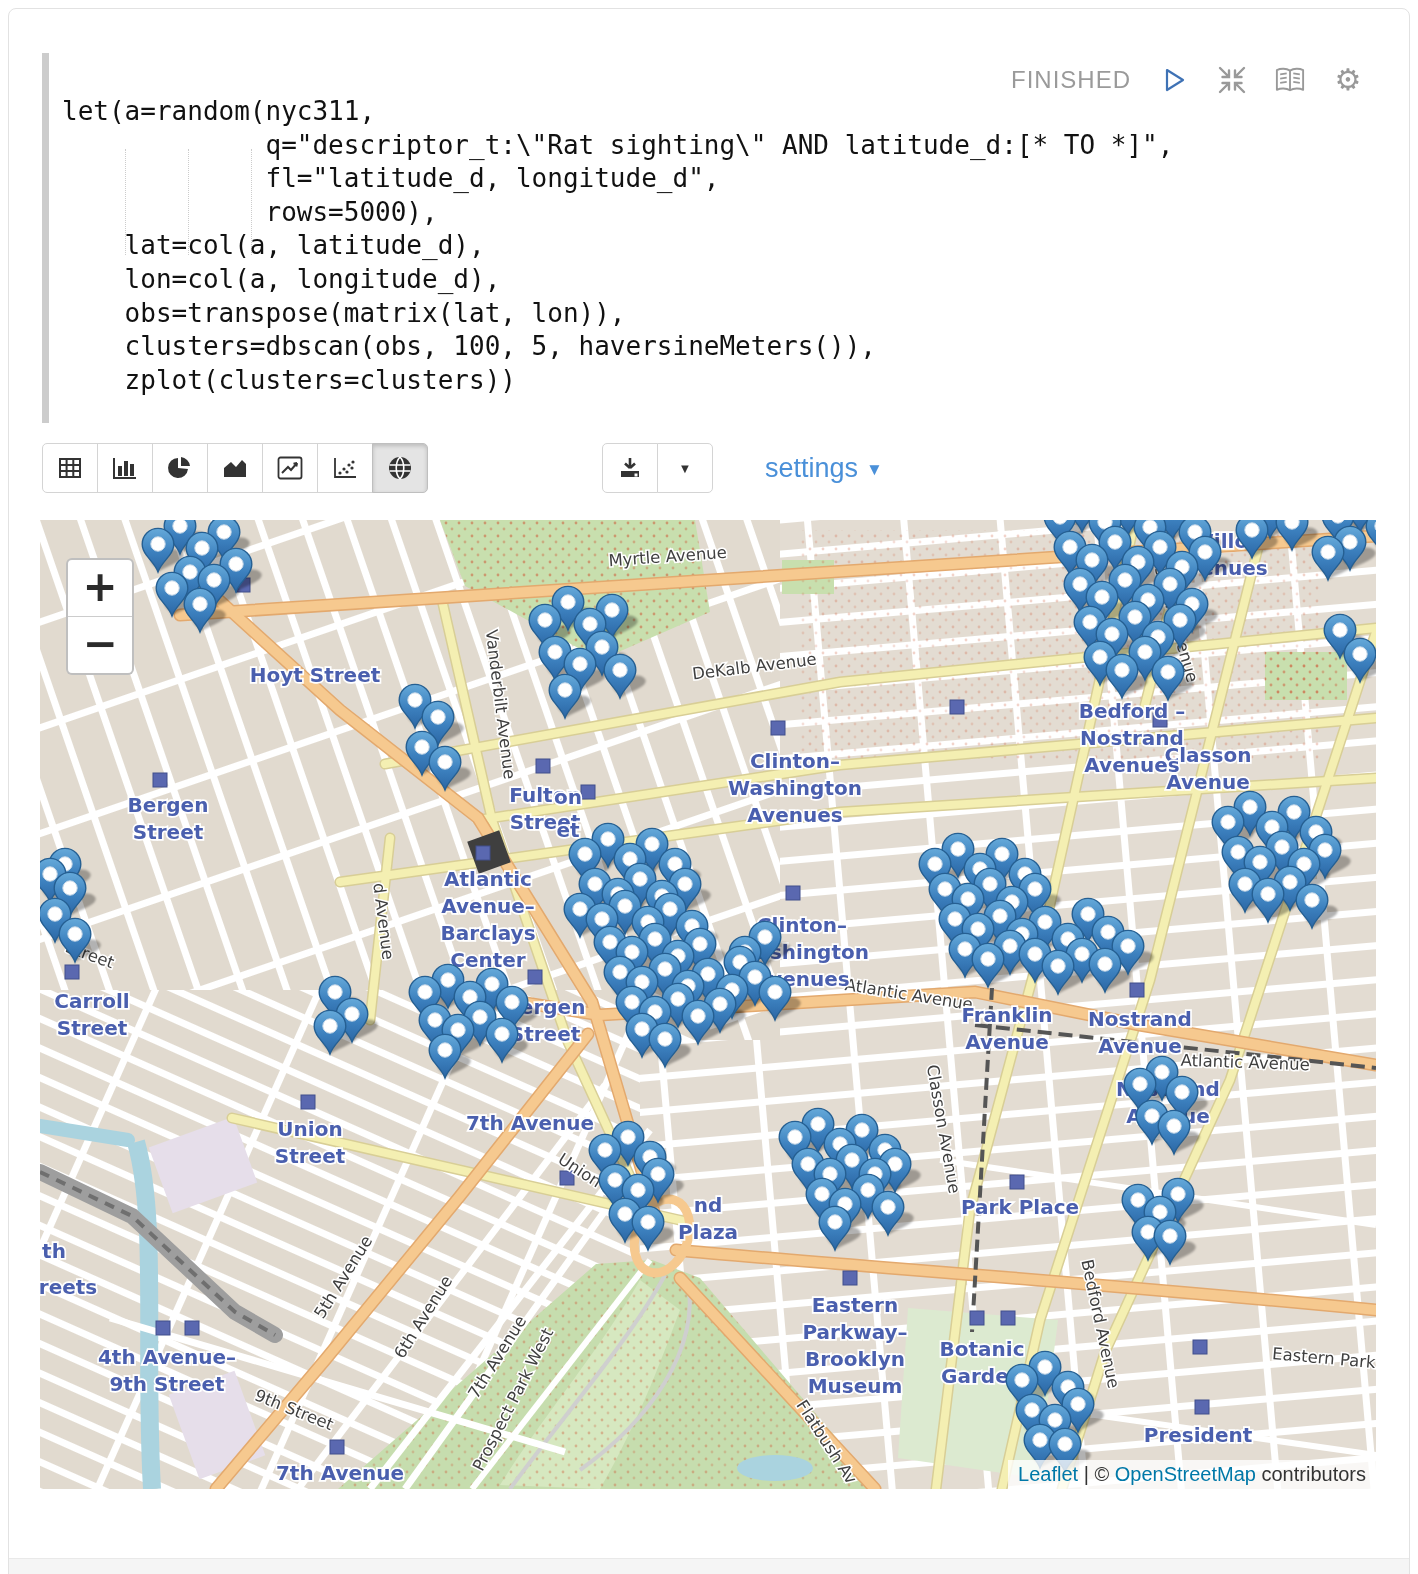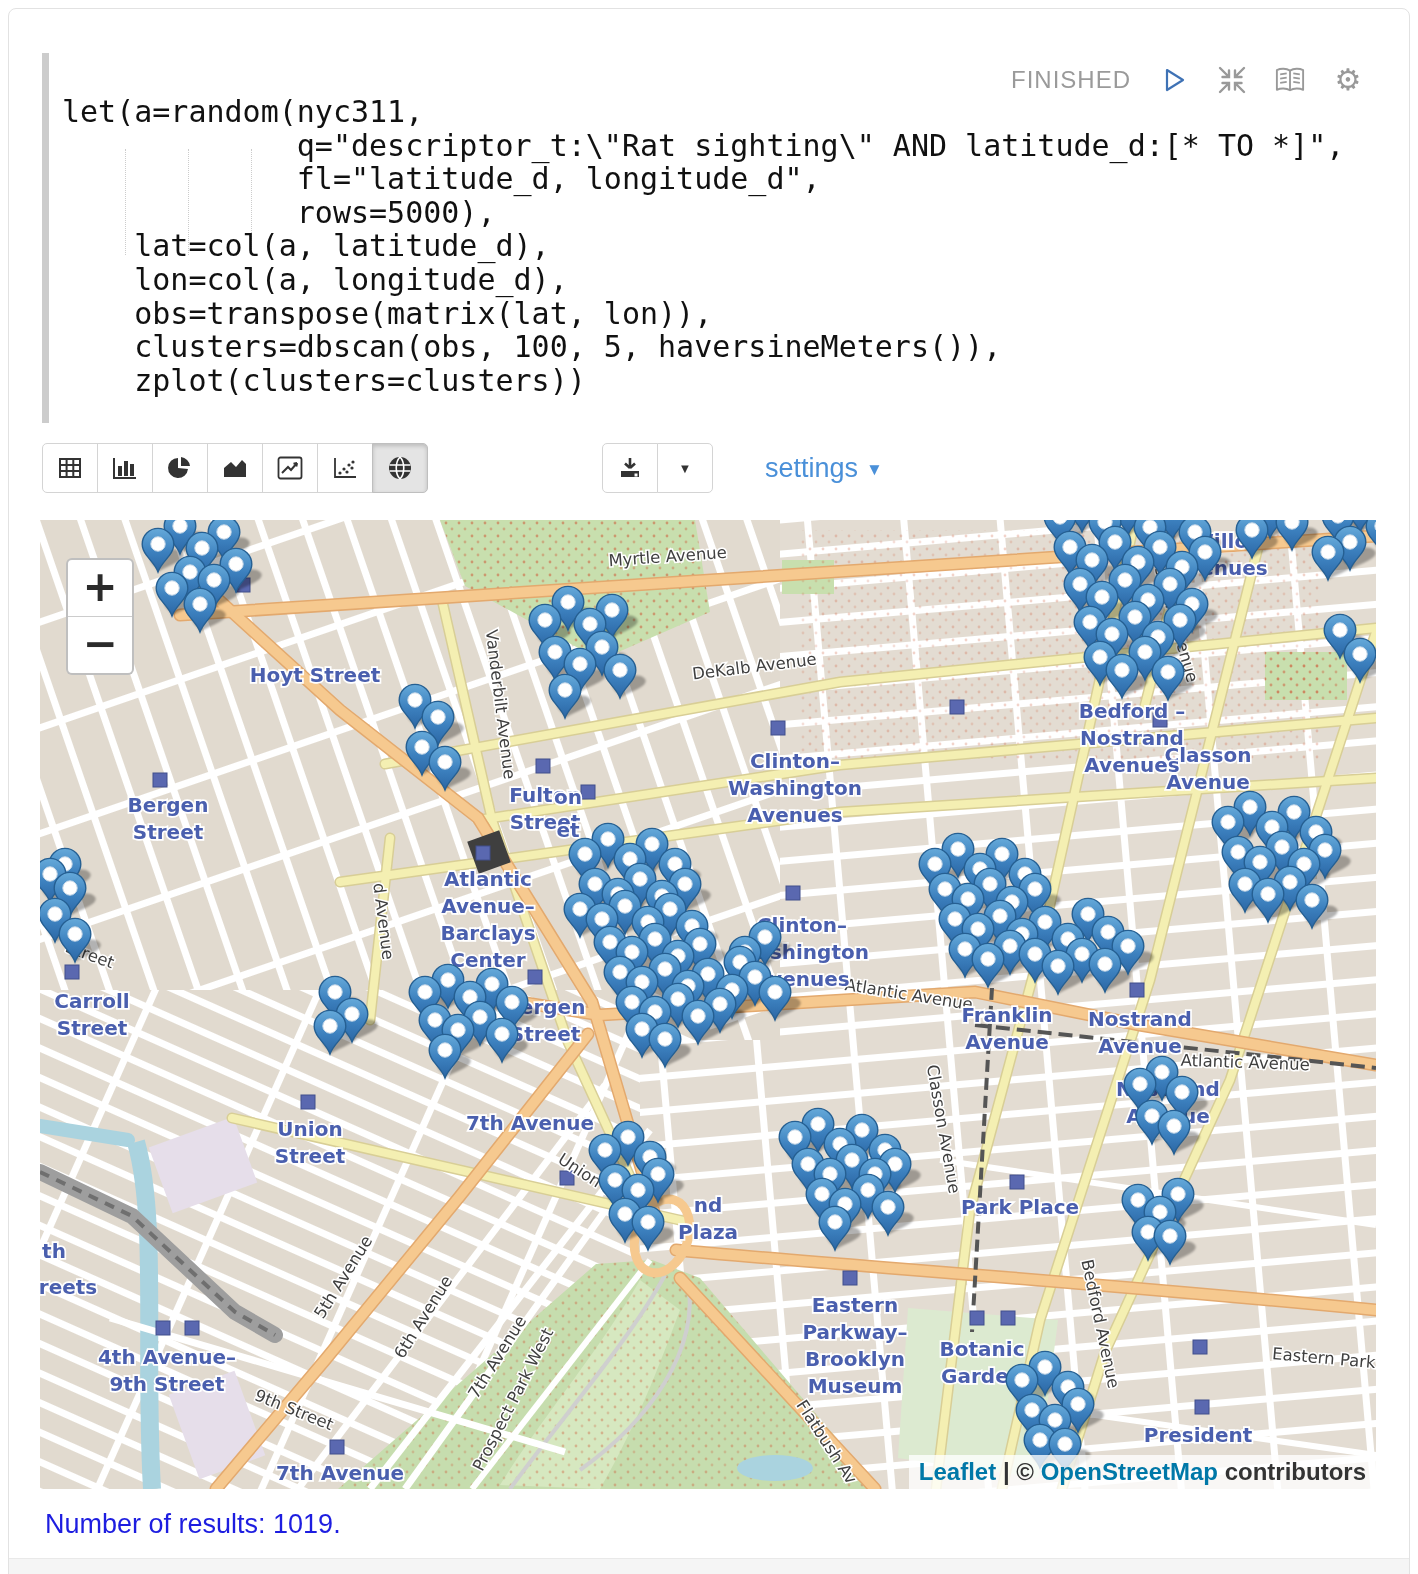--- a/index.html
+++ b/index.html
@@ -8,21 +8,21 @@
     border:1px solid #e2e2e2;border-radius:8px;}
   
   .status-row{position:absolute;top:56px;right:46px;display:flex;align-items:center;gap:28px;margin-left:23px;}
   .status-label{color:#9a9a9a;font-size:24px;letter-spacing:1px;}
   .hicon{width:30px;height:30px;display:inline-flex;align-items:center;justify-content:center;cursor:pointer;}
   .gear-glyph{font-size:30px;color:#999;line-height:30px;font-family:"DejaVu Sans",sans-serif;}
   
   .editor{position:absolute;left:33px;top:36px;width:1330px;height:380px;}
   .gutter-bar{position:absolute;left:0;top:8px;width:7px;height:370px;background:#ccc;}
   pre.code{position:absolute;left:20px;top:50px;margin:0;font-family:"DejaVu Sans Mono",monospace;
-    font-size:30px;line-height:33.6px;color:#111;white-space:pre;}
+    font-size:26px;line-height:33.6px;color:#111;white-space:pre;}
   .guide{position:absolute;top:104px;height:106px;width:0;border-left:1px dotted #ccc;}
   .g1{left:83px}.g2{left:146px}.g3{left:209px}
   
   .toolbar{position:absolute;left:33px;top:434px;display:flex;align-items:center;}
   .btn-group{display:flex;}
   .tbtn{width:56px;height:50px;background:#fff;border:1px solid #d4d4d4;margin-left:-1px;
     display:flex;align-items:center;justify-content:center;cursor:pointer;box-sizing:border-box;}
   .tbtn:first-child{border-radius:5px 0 0 5px;margin-left:0;}
   .tbtn:last-child{border-radius:0 5px 5px 0;}
   .tbtn.single-l{border-radius:5px 0 0 5px;}
@@ -34,21 +34,21 @@
   .map{position:absolute;left:31px;top:511px;width:1336px;height:969px;overflow:hidden;background:#EDE8E0;}
   .map svg{position:absolute;left:0;top:0;}
   .station-label{font:bold 20px "DejaVu Sans",sans-serif;fill:#4a5fae;stroke:#ffffff;stroke-width:3.4px;paint-order:stroke;text-anchor:middle;}
   .street-label{font:16.5px "DejaVu Sans",sans-serif;fill:#3f3f3f;stroke:#ffffff;stroke-width:3px;paint-order:stroke;text-anchor:middle;}
   .zoomctl{position:absolute;left:26px;top:38px;width:64px;background:#fff;border:2px solid rgba(0,0,0,.25);
     border-radius:6px;overflow:hidden;}
   .zoomctl a{display:block;width:64px;height:56px;text-align:center;line-height:54px;font-size:42px;
     font-weight:bold;color:#2b2b2b;cursor:pointer;text-decoration:none;font-family:"DejaVu Sans",sans-serif;}
   .zoomctl a:first-child{border-bottom:1px solid #ccc;}
   .attribution{position:absolute;right:0;bottom:0;background:rgba(255,255,255,.78);padding:3px 10px;
-    font-size:24px;color:#333;white-space:nowrap;font-weight:bold;}
+    font-size:20px;color:#333;white-space:nowrap;}
   .attribution .lnk{color:#0078A8;cursor:pointer;}
   
   .results{position:absolute;left:36px;top:1500px;color:#1d1de0;font-size:27px;}
   .next-strip{position:absolute;left:0;top:1549px;width:100%;height:41px;background:#f5f5f5;border-top:1px solid #e9e9e9;}
 </style>
 </head>
 <body>
 
 <div class="card">
 
@@ -802,15 +802,14 @@
 
     <div class="attribution">
       <span class="lnk">Leaflet</span>
       <span>|</span>
       <span>©</span>
       <span class="lnk">OpenStreetMap</span>
       <span>contributors</span>
     </div>
   </div>
 
-  <div class="results">Number of results: 1019.</div>
   <div class="next-strip"></div>
 </div>
 
 </body></html>

